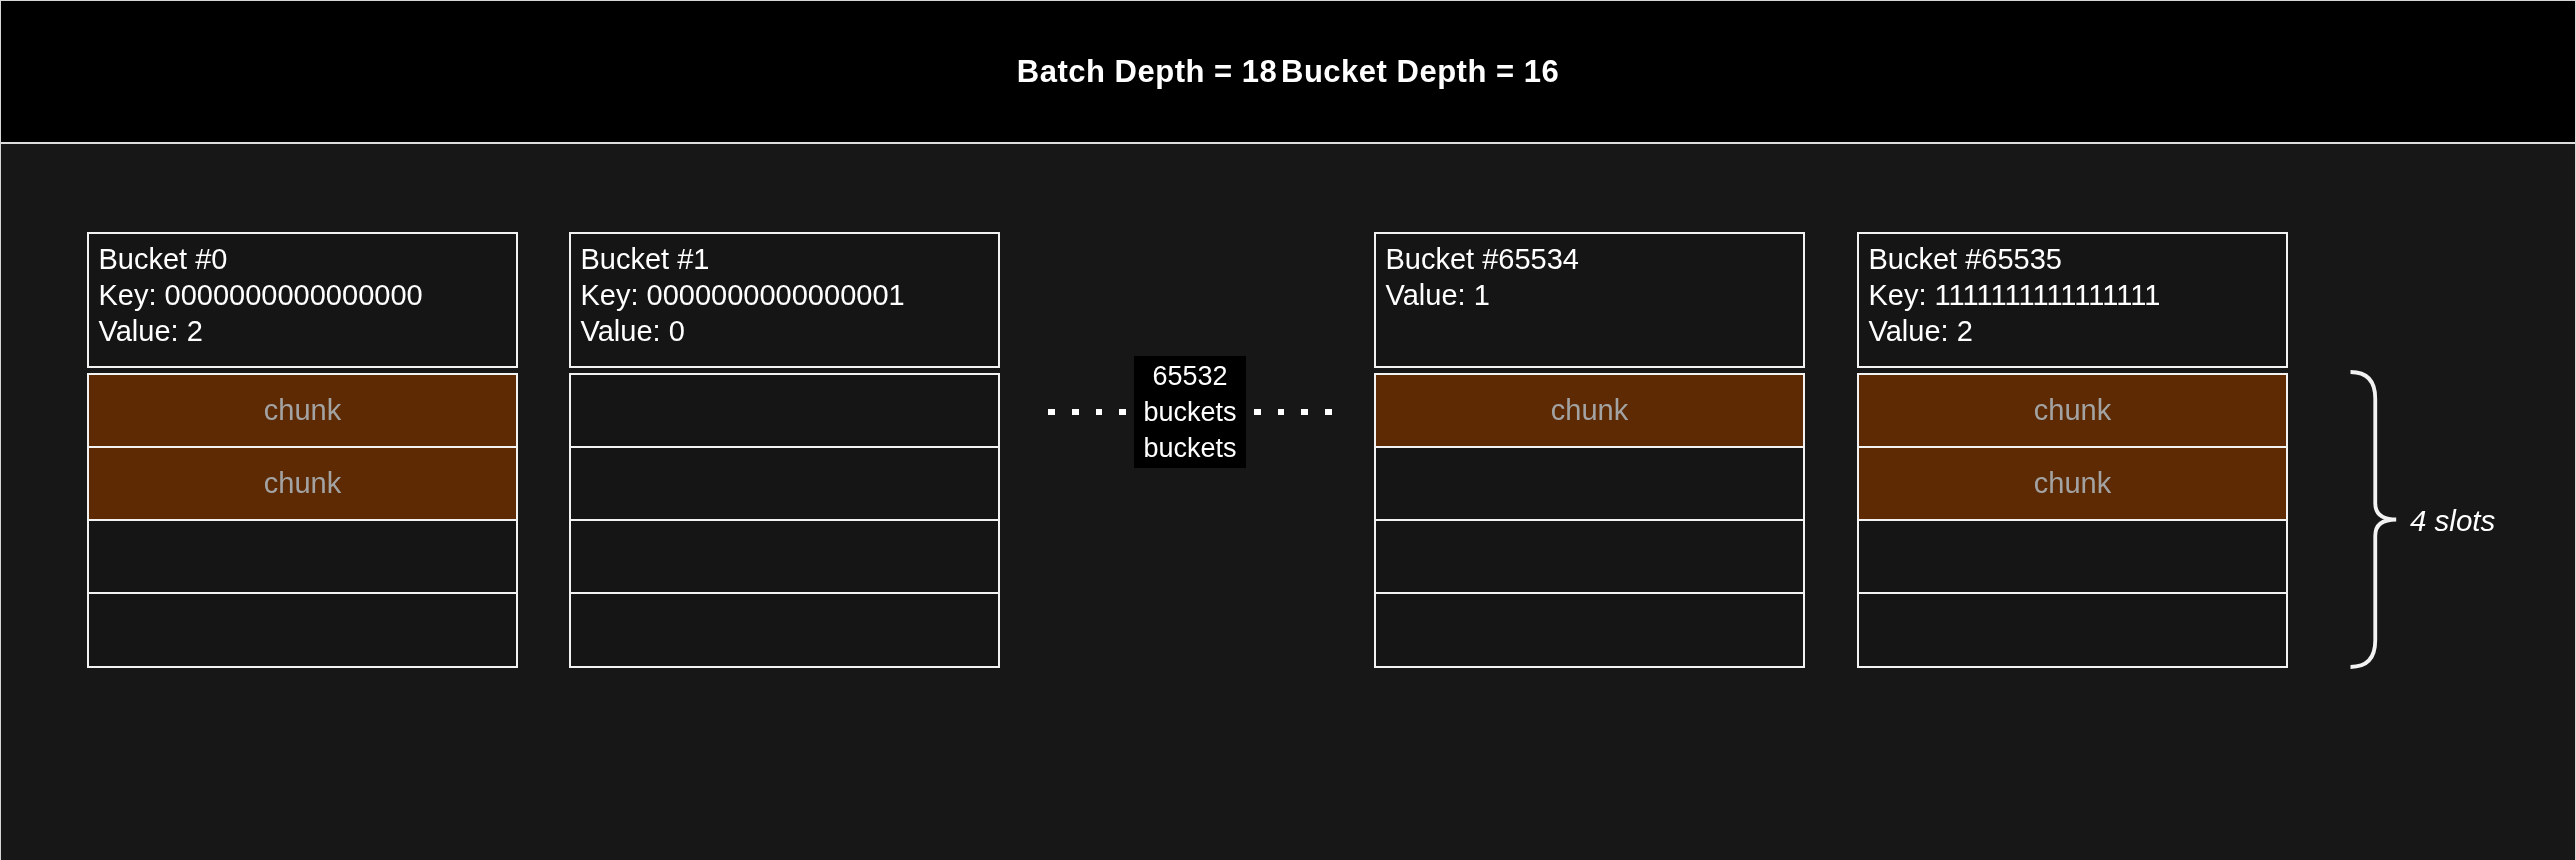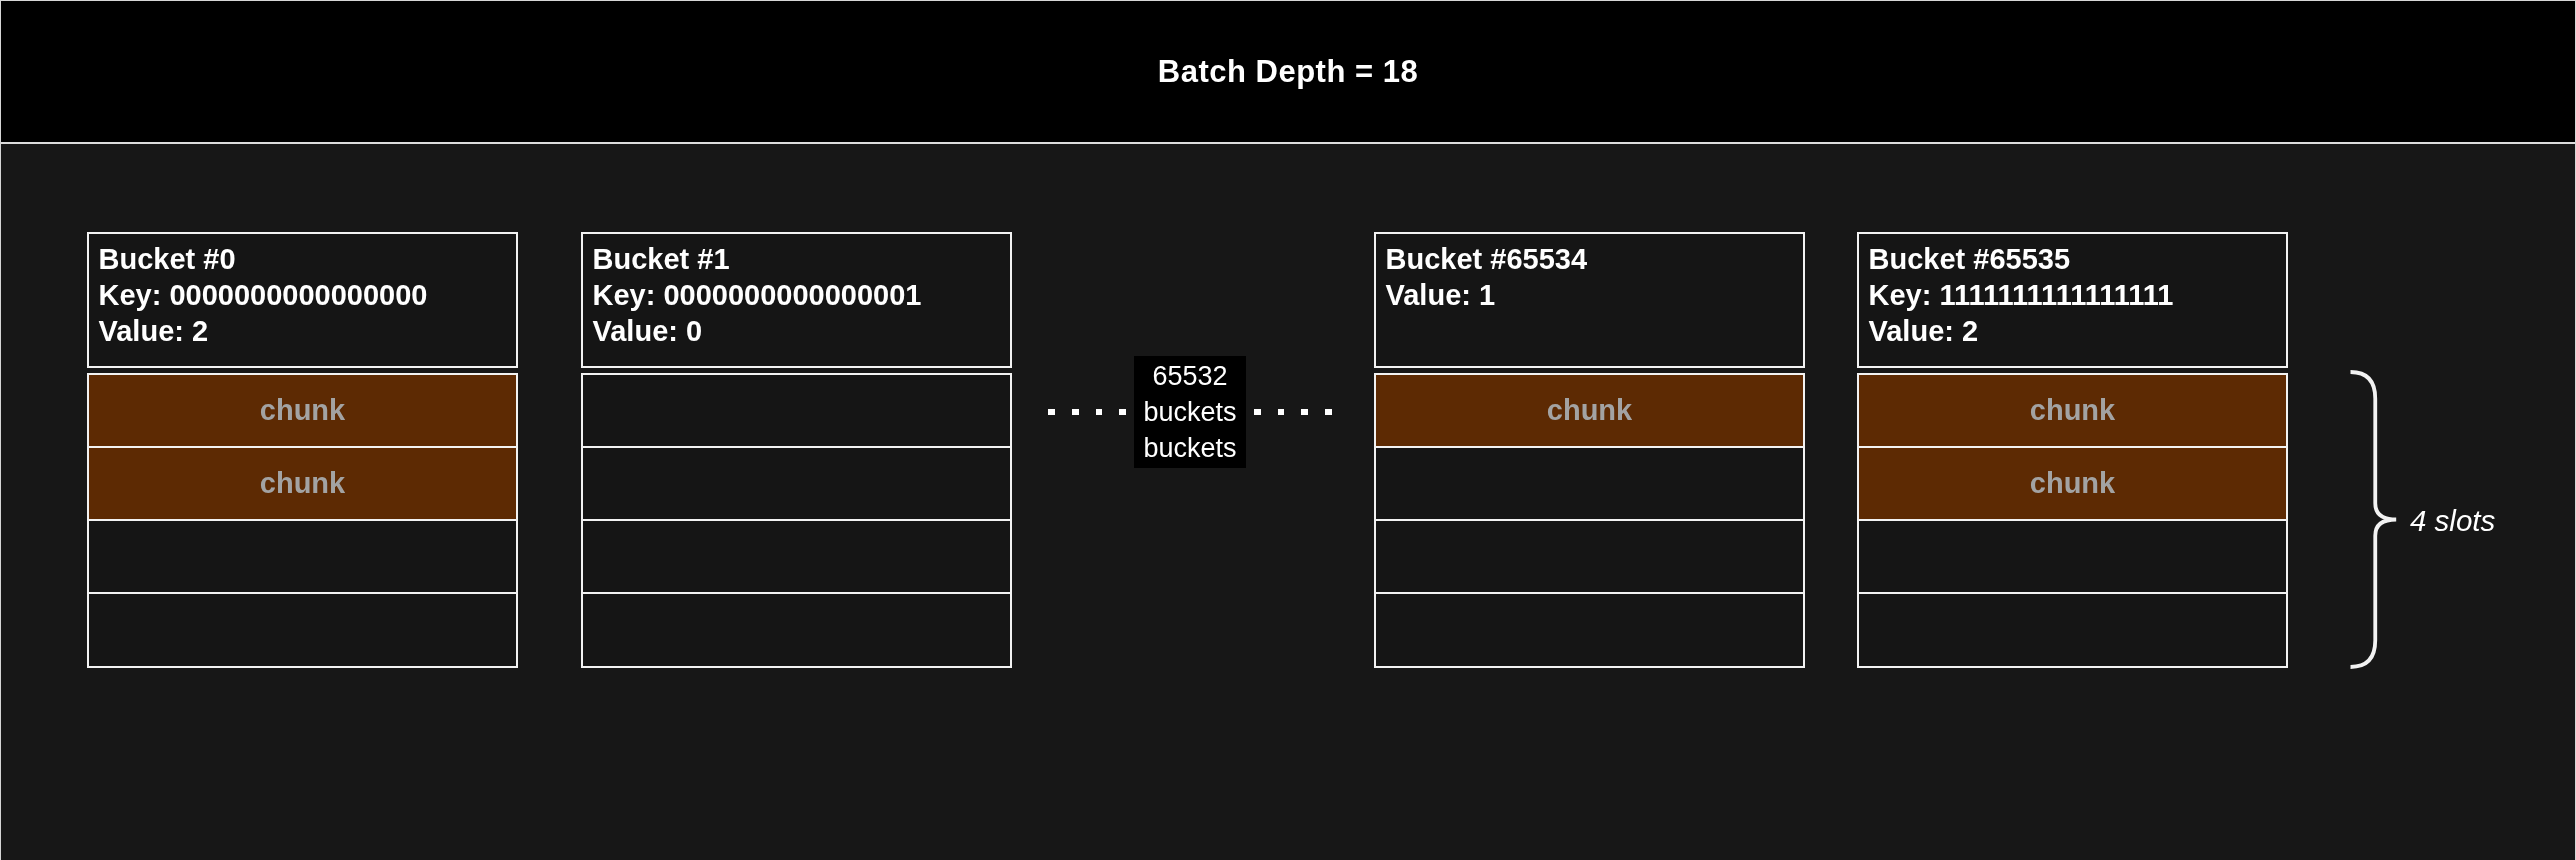--- a/index.html
+++ b/index.html
@@ -34,24 +34,23 @@
     font-weight: bold;
     line-height: 38px;
     letter-spacing: 0.5px;
   }
 
   
   .bucket {
     position: absolute;
     top: 231px;
     width: 431px;
-    font-weight: bold;
   }
   .bucket-0     { left: 86px; }
-  .bucket-1     { left: 580px; }
+  .bucket-1     { left: 568px; }
   .bucket-65534 { left: 1373px; }
   .bucket-65535 { left: 1856px; }
 
   .bucket-header {
     height: 136px;
     border: 2.9px solid #f2f2f2;
     background: #151515;
     padding: 6.7px 7.6px 0 9.5px;
     color: #ffffff;
     font-size: 29px;
@@ -114,20 +113,21 @@
     font-style: italic;
   }
 </style>
 </head>
 <body>
 
 <div class="page">
 
   <div class="titlebar">
     <div class="title-line">Batch Depth = 18</div>
+    <div class="title-line">Bucket Depth = 16</div>
   </div>
 
   <div class="bucket bucket-0">
     <div class="bucket-header">
       <div>Bucket #0</div>
       <div>Key: 0000000000000000</div>
       <div>Value: 2</div>
     </div>
     <div class="slots">
       <div class="slot filled" style="background: rgb(93, 42, 3);">chunk</div>

